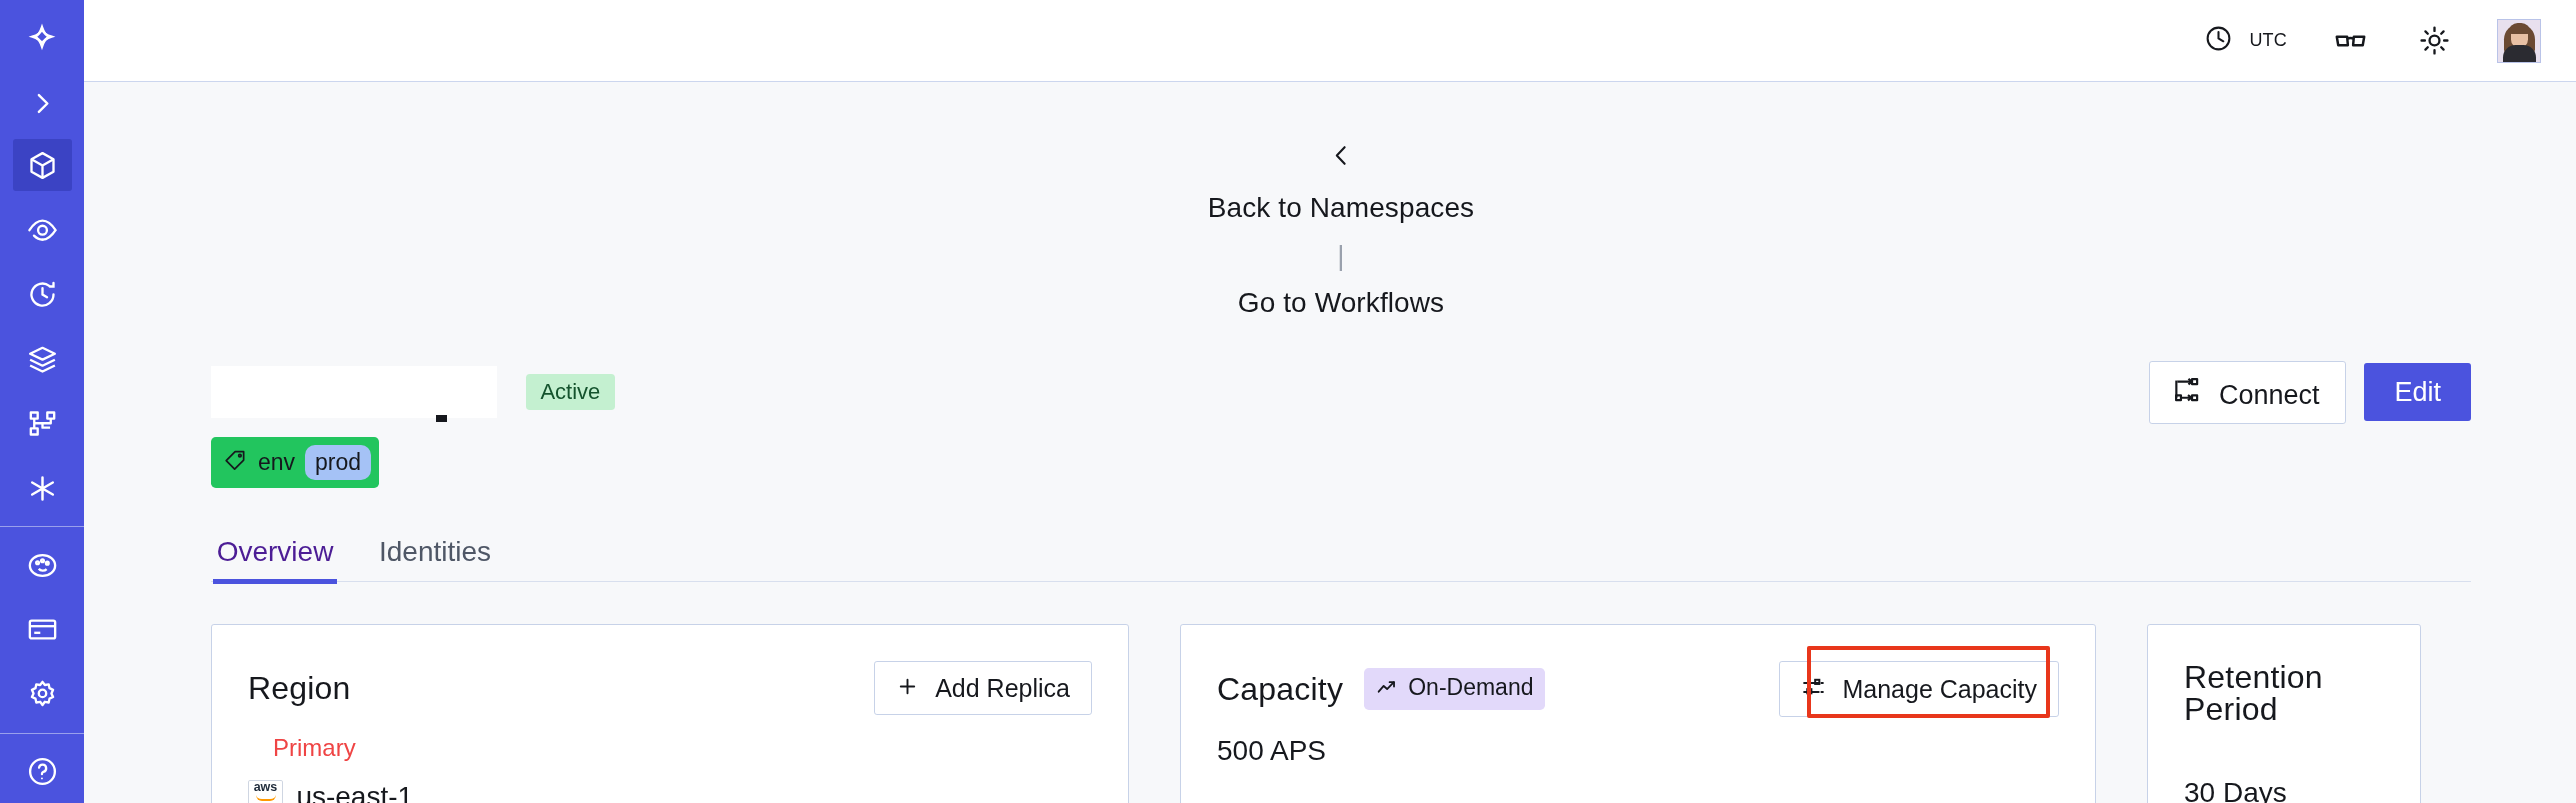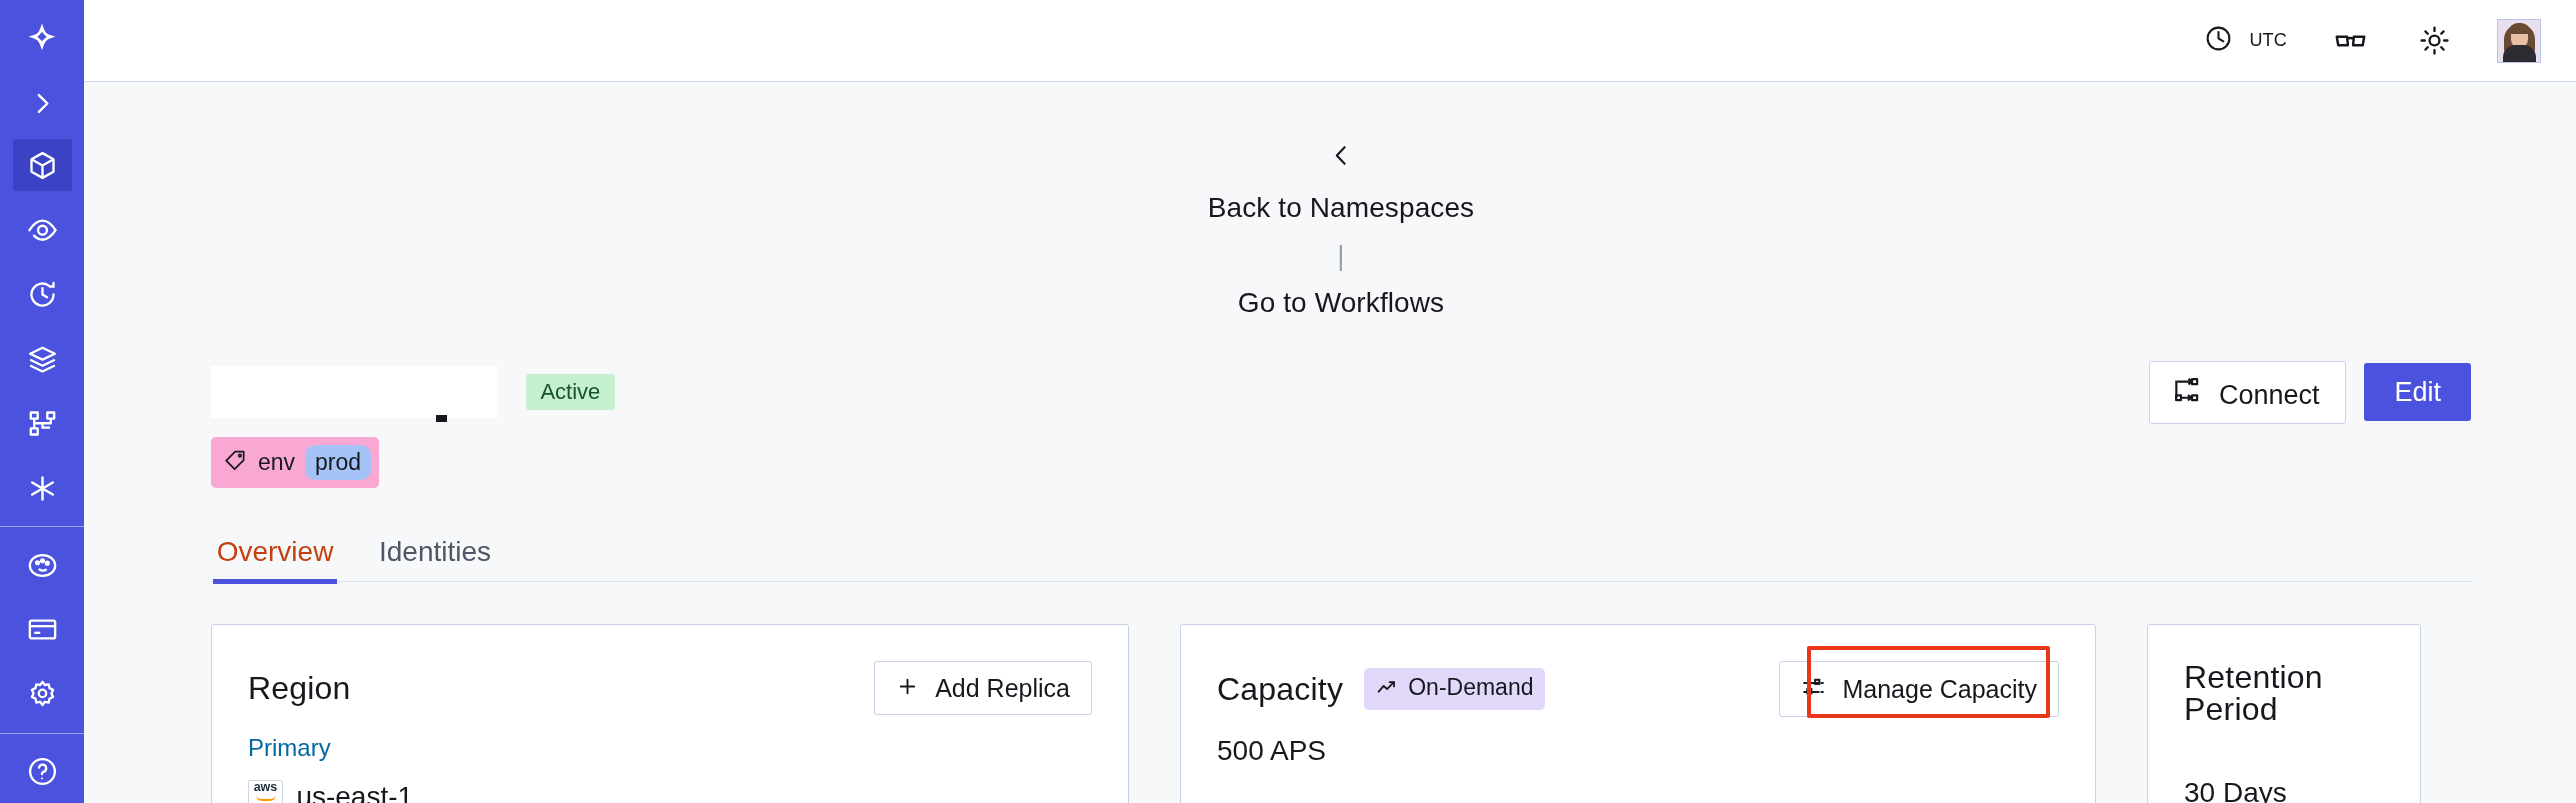--- a/index.html
+++ b/index.html
@@ -198,21 +198,21 @@
     padding: 15.3px 30px;
     line-height: 1;
     border: none;
   }
 
   .tag-row { margin-top: 13.4px; display: flex; }
   .tag-pill {
     display: inline-flex;
     align-items: center;
     gap: 10.5px;
-    background: #f9a8d4;
+    background: #22c55e;
     border-radius: 4.8px;
     padding: 7.7px 8.6px 7.7px 13.4px;
     font-size: 23px;
     color: #16181d;
     line-height: 1;
   }
   .tag-val {
     background: #a5c2f6;
     border-radius: 10px;
     padding: 5.8px 9.6px 6.7px;
@@ -227,21 +227,21 @@
     border-bottom: 1.9px solid #d8dfee;
     padding-left: 1.9px;
   }
   .tab {
     font-size: 28px;
     padding: 0 3.8px 15.3px 3.8px;
     color: #4f5766;
     position: relative;
     line-height: 1;
   }
-  .tab.active { color: #c2410c; }
+  .tab.active { color: #4c1d95; }
   .tab.active::after {
     content: "";
     position: absolute;
     left: 0; right: 0; bottom: -2.9px;
     height: 4.8px;
     background: #4b53de;
   }
 
   .cards {
     margin-top: 42px;
@@ -293,22 +293,23 @@
     border: 1.9px solid #c7d2e8;
     border-radius: 2.9px;
     padding: 12.5px 21px;
     font-size: 25px;
     color: #16181d;
     line-height: 1;
   }
   .card-label {
     margin-top: 21px;
     font-size: 24px;
-    color: #0369a1;
-    line-height: 1;
+    color: #ef4444;
+    line-height: 1;
+    margin-left: 25px;
   }
   .card-value {
     margin-top: 20px;
     font-size: 28px;
     color: #16181d;
     display: flex;
     align-items: center;
     gap: 13.4px;
     line-height: 1;
   }

